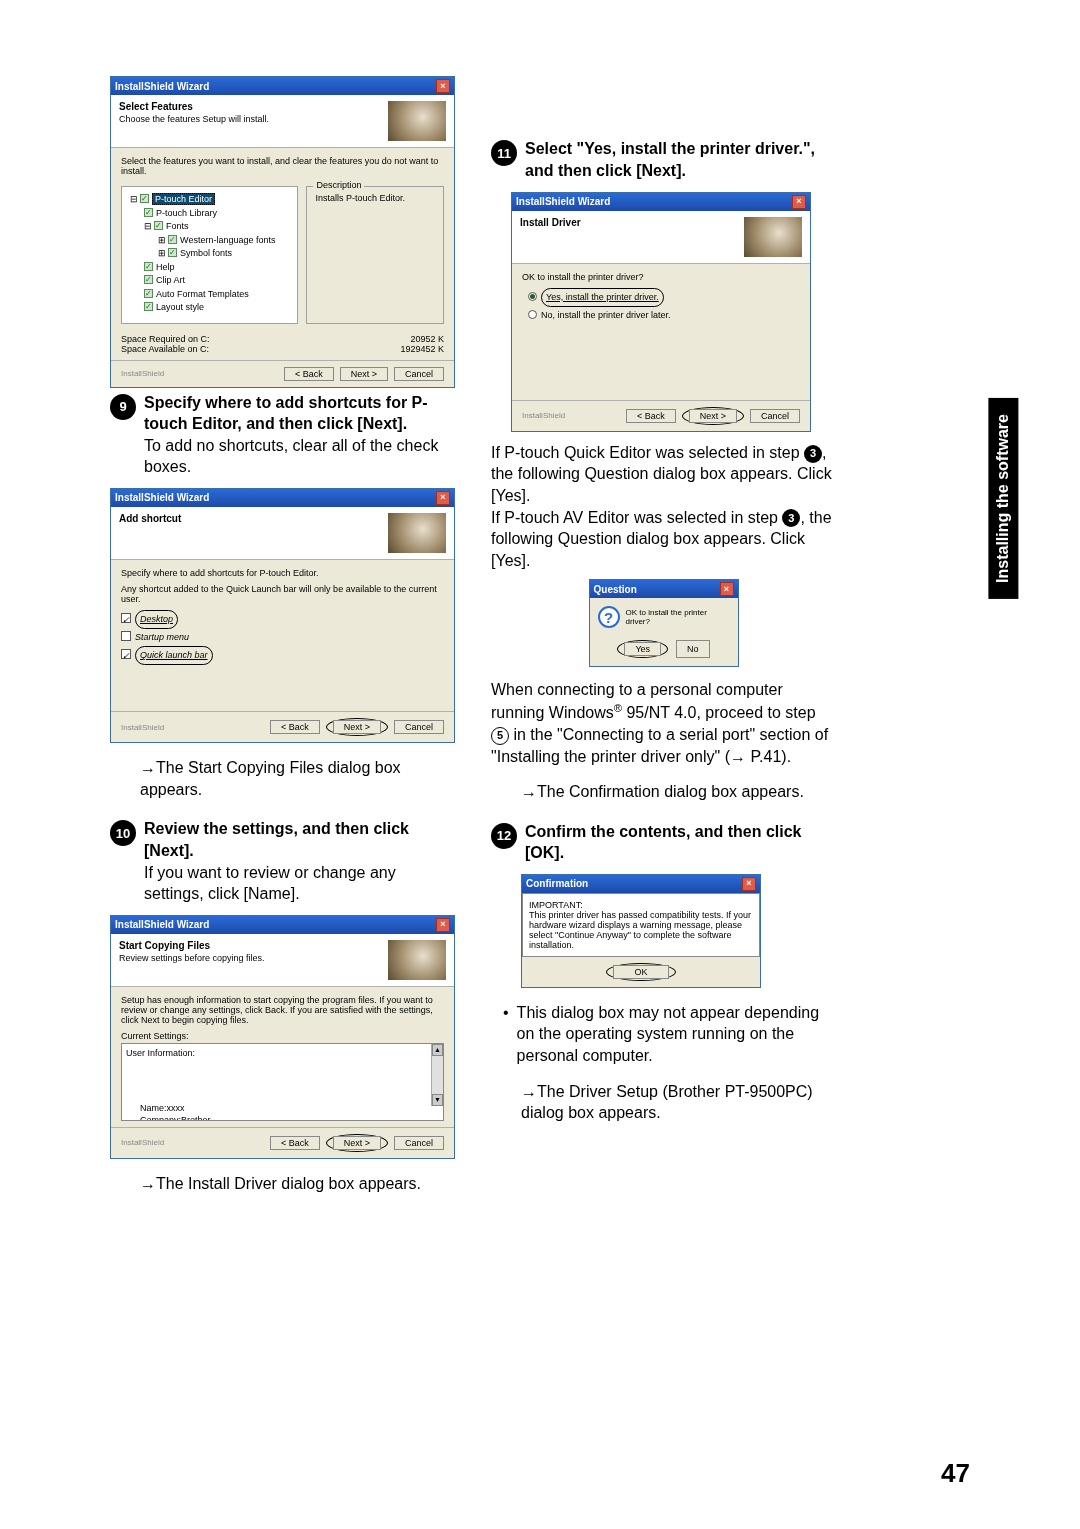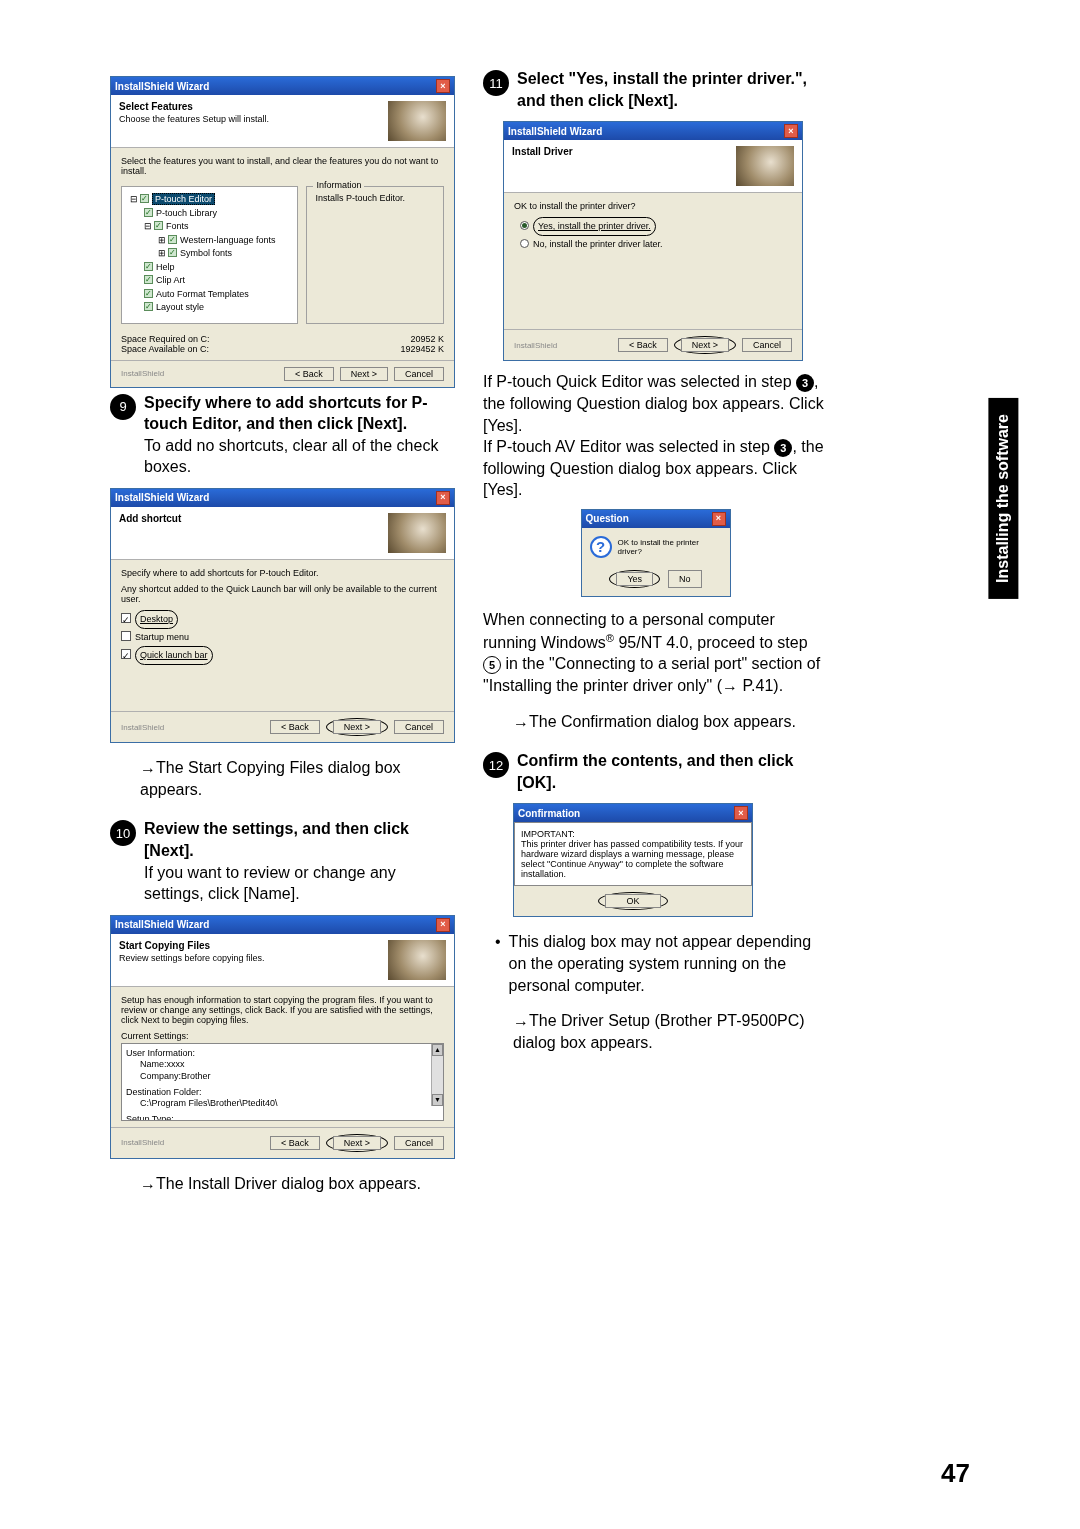--- a/index.html
+++ b/index.html
@@ -4,31 +4,32 @@
 <style>
   * { box-sizing: border-box; margin: 0; padding: 0; }
   body {
     width: 1080px; height: 1529px;
     font-family: Arial, Helvetica, sans-serif;
     background: #fff; color: #000;
     position: relative;
   }
   .page {
     display: flex;
-    gap: 28px;
+    gap: 36px;
     padding: 68px 110px 0 110px;
+    align-items: center;
   }
   .col { width: 345px; }
   .step-block { display: flex; gap: 8px; margin-bottom: 10px; }
   .step-badge {
     width: 26px; height: 26px;
     background: #000; color: #fff;
     border-radius: 50%;
     display: flex; align-items: center; justify-content: center;
-    font-size: 13px; font-weight: normal;
+    font-size: 13px; font-weight: bold;
     flex: 0 0 26px;
     margin-top: 2px;
   }
   .step-text { font-size: 16px; line-height: 1.35; }
   .step-text .bold { font-weight: bold; }
   .body-text { font-size: 16px; line-height: 1.35; margin-left: 0; }
   .arrow-line { font-size: 16px; margin: 14px 0 18px 30px; line-height: 1.35; }
   .bullet-line { font-size: 16px; margin: 14px 0 0 12px; display:flex; gap:8px; line-height:1.35; }
   .inline-step {
     display: inline-flex; align-items: center; justify-content: center;
@@ -168,21 +169,21 @@
               <div class="row" style="padding-left:14px;">⊟ <span class="cb"></span><span>Fonts</span></div>
               <div class="row" style="padding-left:28px;">⊞ <span class="cb"></span><span>Western-language fonts</span></div>
               <div class="row" style="padding-left:28px;">⊞ <span class="cb"></span><span>Symbol fonts</span></div>
               <div class="row" style="padding-left:14px;"><span class="cb"></span><span>Help</span></div>
               <div class="row" style="padding-left:14px;"><span class="cb"></span><span>Clip Art</span></div>
               <div class="row" style="padding-left:14px;"><span class="cb"></span><span>Auto Format Templates</span></div>
               <div class="row" style="padding-left:14px;"><span class="cb"></span><span>Layout style</span></div>
             </div>
           </div>
           <div class="groupbox gray" style="flex:0.9;">
-            <div class="gtitle">Information</div>
+            <div class="gtitle">Description</div>
             <div>Installs P-touch Editor.</div>
           </div>
         </div>
         <div style="display:flex; justify-content:space-between; margin-top:6px;">
           <span>Space Required on  C:</span>
           <span>20952 K</span>
         </div>
         <div style="display:flex; justify-content:space-between;">
           <span>Space Available on  C:</span>
           <span>1929452 K</span>
@@ -212,21 +213,21 @@
       </div>
       <div class="whitehead">
         <div>
             <div class="ht">Add shortcut</div>
           </div>
         <div class="headimg"></div>
       </div>
       <div class="dlg-body">
         <div class="instr">Specify where to add shortcuts for P-touch Editor.</div>
         <div class="instr">Any shortcut added to the Quick Launch bar will only be available to the current user.</div>
-        <div style="line-height:1.9;">
+        <div style="line-height:1.9;font-style:italic;">
           <div><span class="chkbox on"></span><span class="circoval"><u>Desktop</u></span></div>
           <div><span class="chkbox"></span><span>Startup menu</span></div>
           <div><span class="chkbox on"></span><span class="circoval"><u>Quick launch bar</u></span></div>
         </div>
         <div style="height:40px;"></div>
       </div>
       <div class="btnrow">
         <span class="ishield">InstallShield</span>
         <button class="sqbtn">&lt; Back</button>
         <span class="circ"><button class="sqbtn">Next &gt;</button></span>
@@ -254,21 +255,21 @@
           <div class="ht">Start Copying Files</div>
           <div class="hs">Review settings before copying files.</div>
         </div>
         <div class="headimg"></div>
       </div>
       <div class="dlg-body">
         <div class="instr">Setup has enough information to start copying the program files. If you want to review or change any settings, click Back. If you are satisfied with the settings, click Next to begin copying files.</div>
         <div style="margin-bottom:2px;">Current Settings:</div>
         <div class="txtbox">
           <div>User Information:</div>
-          <div style="padding-left:14px;">Name:xxxx</div>
+          <div style="padding-left:14px;margin-top:44px;">Name:xxxx</div>
           <div style="padding-left:14px;">Company:Brother</div>
           <div style="margin-top:4px;">Destination Folder:</div>
           <div style="padding-left:14px;">C:\Program Files\Brother\Ptedit40\</div>
           <div style="margin-top:4px;">Setup Type:</div>
 
           <div class="scroll">
               <div class="up">▲</div>
               <div class="dn">▼</div>
             </div>
         </div>

